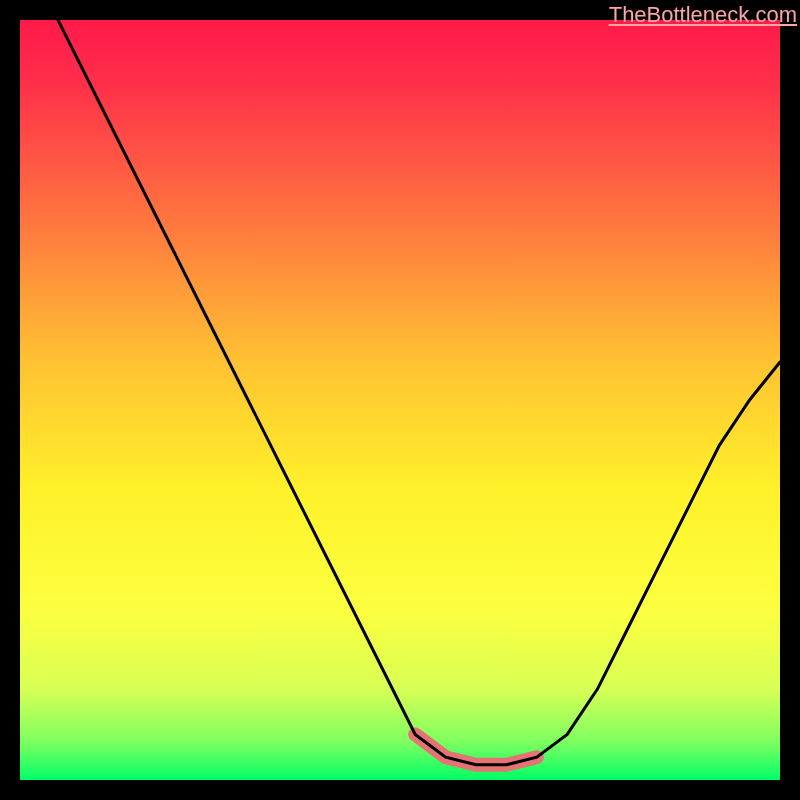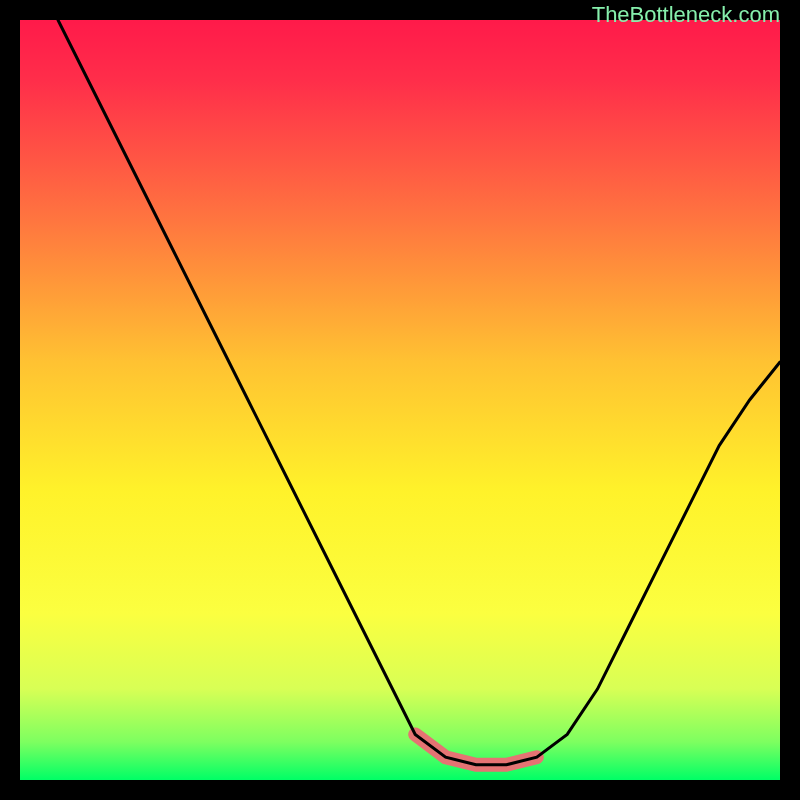--- a/index.html
+++ b/index.html
@@ -13,25 +13,26 @@
   .chart-area {
     position: absolute;
     left: 20px;
     top: 20px;
     width: 760px;
     height: 760px;
   }
   .watermark {
     position: absolute;
     top: 2px;
-    right: 20px;
-    color: #86efac;
+    right: 3px;
+    color: #fca5a5;
     font-size: 22px;
     font-weight: 500;
     z-index: 10;
+    text-decoration: underline;
   }
   svg { display: block; }
 </style>
 </head>
 <body>
 
 <div class="watermark">TheBottleneck.com</div>
 
 <div class="chart-area">
   <svg id="chart-svg" width="760" height="760" viewBox="0 0 760 760" preserveAspectRatio="none">

